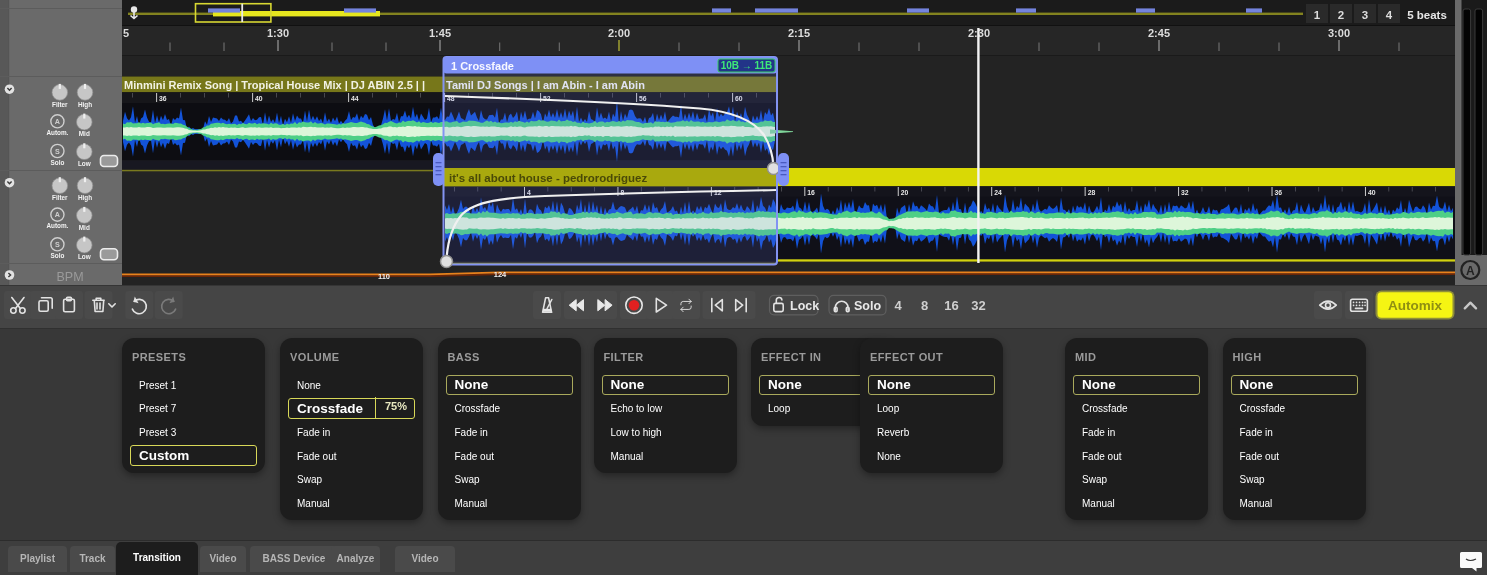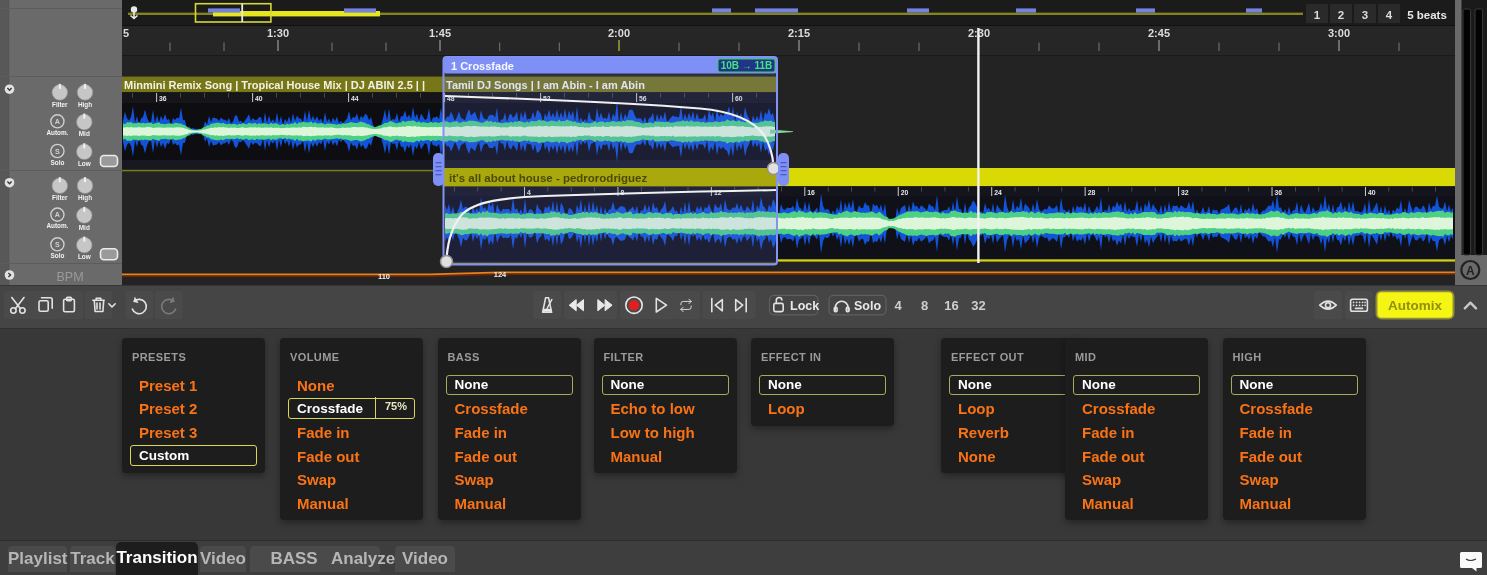--- a/index.html
+++ b/index.html
@@ -1,27 +1,27 @@
 <!DOCTYPE html>
 <html><head><meta charset="utf-8"><style>
 * { margin:0; padding:0; box-sizing:border-box; }
 html,body { width:1487px; height:575px; overflow:hidden; background:#383838; font-family:"Liberation Sans", sans-serif; }
 #stage { position:relative; width:1487px; height:575px; }
 #panelsarea { position:absolute; left:0; top:329px; width:1487px; height:211px; background:#383838; }
-.panel { position:absolute; top:9px; width:143px; background:#1d1d1d; border-radius:4px; box-shadow:0 3px 7px rgba(0,0,0,0.35); padding-bottom:5.5px; }
+.panel { position:absolute; top:9px; width:143px; background:#1d1d1d; border-radius:12px; box-shadow:0 3px 7px rgba(0,0,0,0.35); padding-bottom:5.5px; }
 .ph { padding:13px 0 0 10px; font-size:11px; font-weight:bold; color:#9b9b9b; letter-spacing:0.4px; }
 .pitems { margin-top:10px; }
 .row { height:23.6px; position:relative; }
-.it { position:absolute; left:17px; top:50%; transform:translateY(-50%); color:#f97316; font-weight:bold; font-size:15px; }
+.it { position:absolute; left:17px; top:50%; transform:translateY(-50%); color:#ffffff; font-weight:normal; font-size:10px; }
 .selbox { position:absolute; left:8px; right:8px; top:1.5px; bottom:1.5px; border:1px solid #a9a95c; border-radius:3px; display:flex; align-items:center; }
 .selbox span { color:#fff; font-weight:bold; font-size:13.5px; margin-left:8px; }
 .selbox.bright { border:1.5px solid #d8d858; }
 .split .pct { margin-left:auto; margin-right:0; font-size:11px; color:#e8e8c0; border-left:1.5px solid #d8d858; padding:3px 7px 7px 9px; }
 #tabbar { position:absolute; left:0; top:540px; width:1487px; height:35px; background:#3e3e3e; border-top:1px solid #2c2c2c; }
-.tab { position:absolute; top:5px; height:26px; background:#4a4a4a; border-radius:4px 4px 0 0; color:#b6b6b6; font-size:17px; font-weight:bold; text-align:center; line-height:26px; }
+.tab { position:absolute; top:5px; height:26px; background:#4a4a4a; border-radius:4px 4px 0 0; color:#b6b6b6; font-size:10px; font-weight:bold; text-align:center; line-height:26px; }
 .tab.sel { top:1px; height:33px; background:#1d1d1d; color:#fff; line-height:31px; border-radius:5px 5px 0 0; }
 #chat { position:absolute; left:1452px; top:542px; width:29px; height:29px; }
 #chat svg { position:absolute; left:5px; top:5px; }
 </style></head>
 <body>
 <div id="stage">
 <svg id="sidebar" width="122" height="285" style="position:absolute;left:0;top:0" font-family="Liberation Sans, sans-serif">
 <rect width="122" height="285" fill="#6a6a6a"></rect>
 <rect width="8" height="285" fill="#585858"></rect>
 <rect x="8" width="1.2" height="285" fill="#555"></rect>
@@ -385,21 +385,21 @@
 <path d="M1464.8 308.3 l5.6 -5.6 l5.6 5.6" fill="none" stroke="#c8c8c8" stroke-width="2.4" stroke-linecap="round" stroke-linejoin="round"></path>
 </svg>
 <div id="panelsarea">
 <div class="panel" style="left:122px">
 <div class="ph">PRESETS</div>
 <div class="pitems">
 <div class="row">
             <span class="it">Preset 1</span>
           </div>
 <div class="row">
-            <span class="it">Preset 2</span>
+            <span class="it">Preset 7</span>
           </div>
 <div class="row">
             <span class="it">Preset 3</span>
           </div>
 <div class="row">
             <div class="selbox bright">
               <span>Custom</span>
             </div>
           </div>
 </div>
@@ -480,21 +480,21 @@
 <div class="row">
             <div class="selbox">
               <span>None</span>
             </div>
           </div>
 <div class="row">
             <span class="it">Loop</span>
           </div>
 </div>
       </div>
-<div class="panel" style="left:941px">
+<div class="panel" style="left:860px">
 <div class="ph">EFFECT OUT</div>
 <div class="pitems">
 <div class="row">
             <div class="selbox">
               <span>None</span>
             </div>
           </div>
 <div class="row">
             <span class="it">Loop</span>
           </div>

